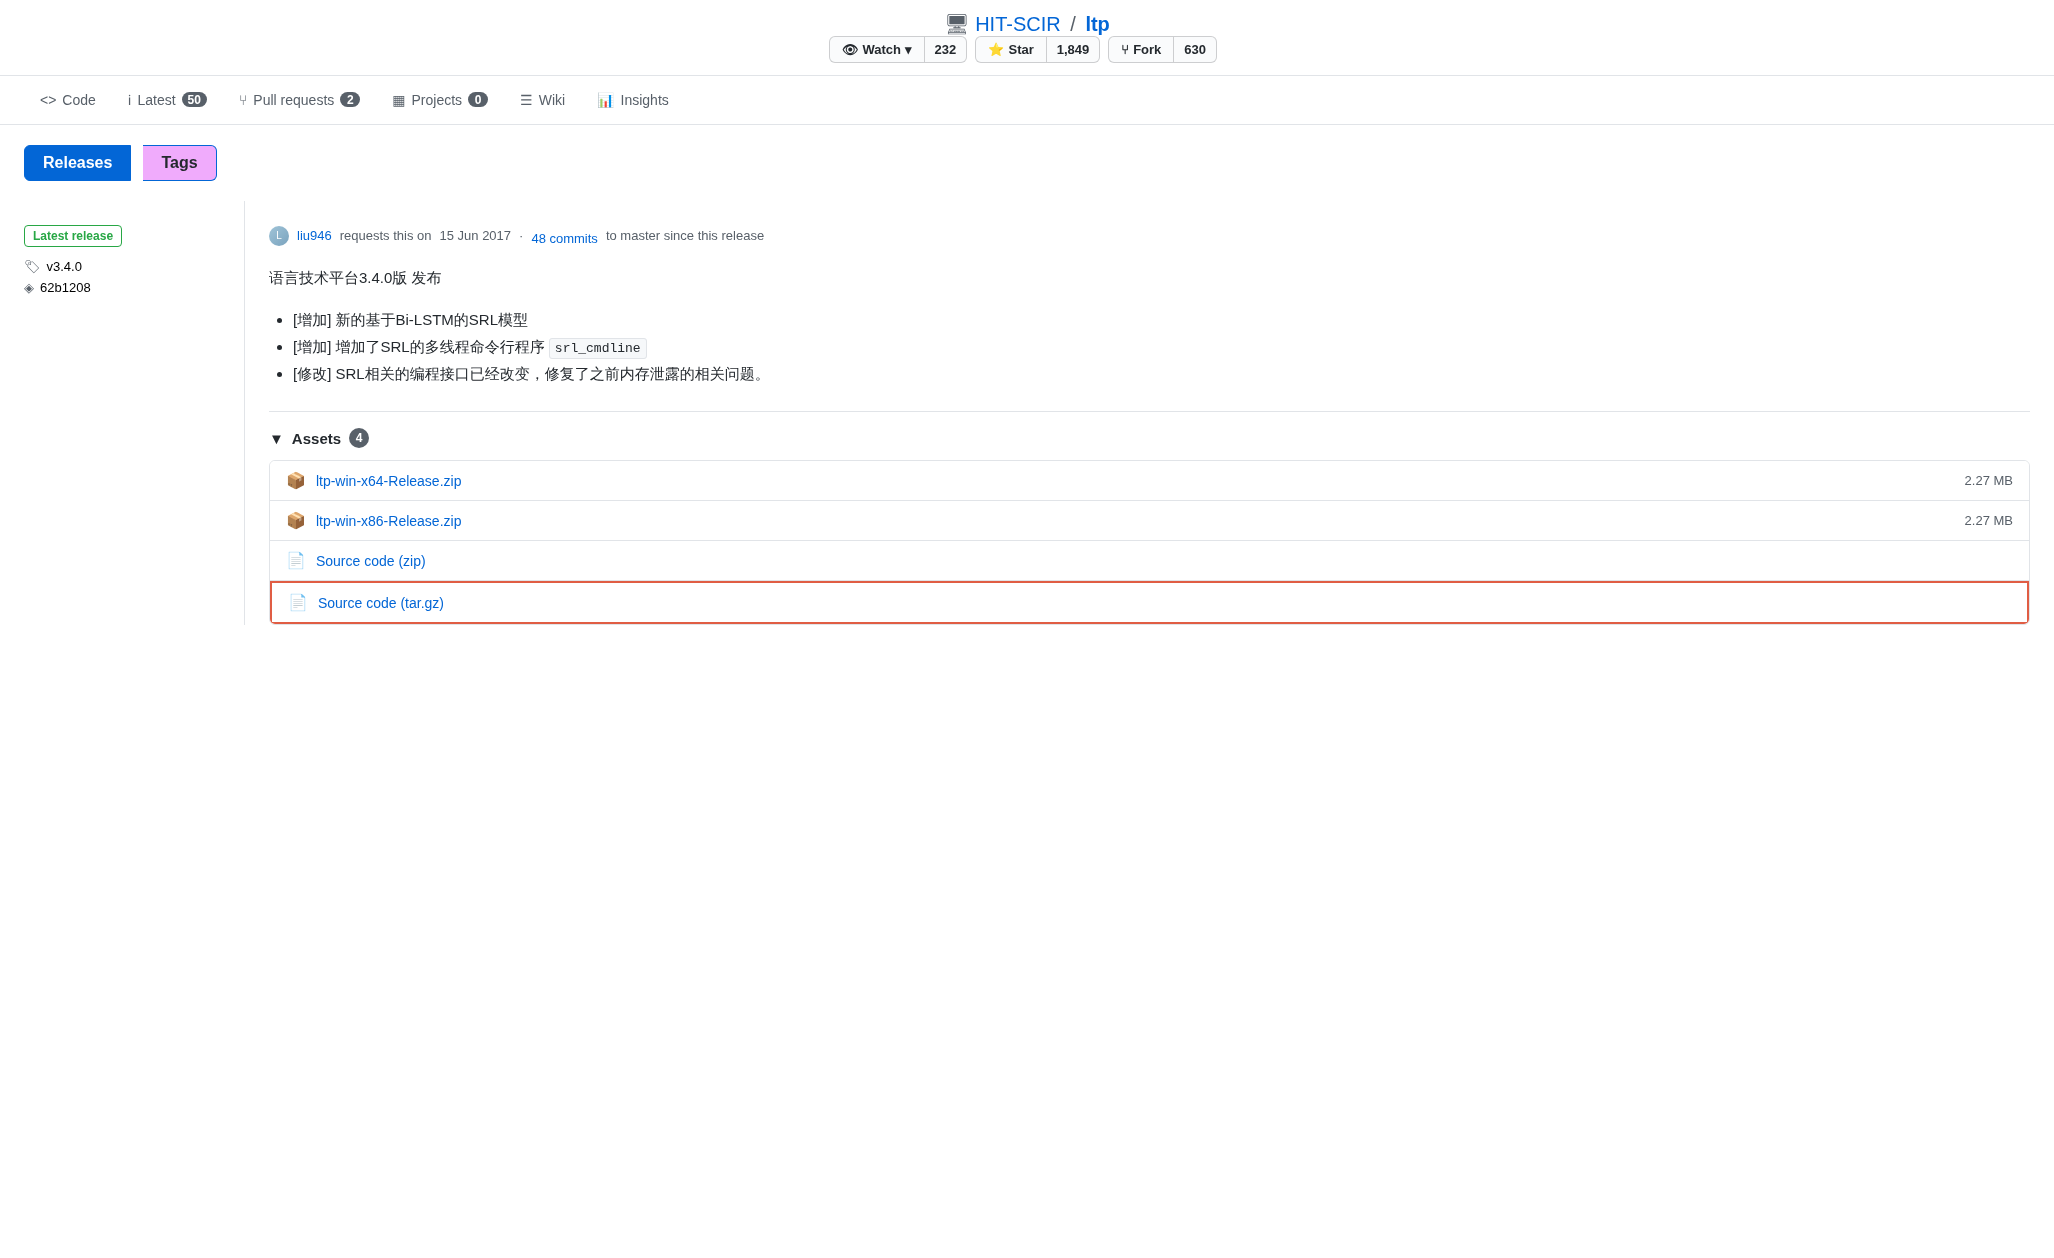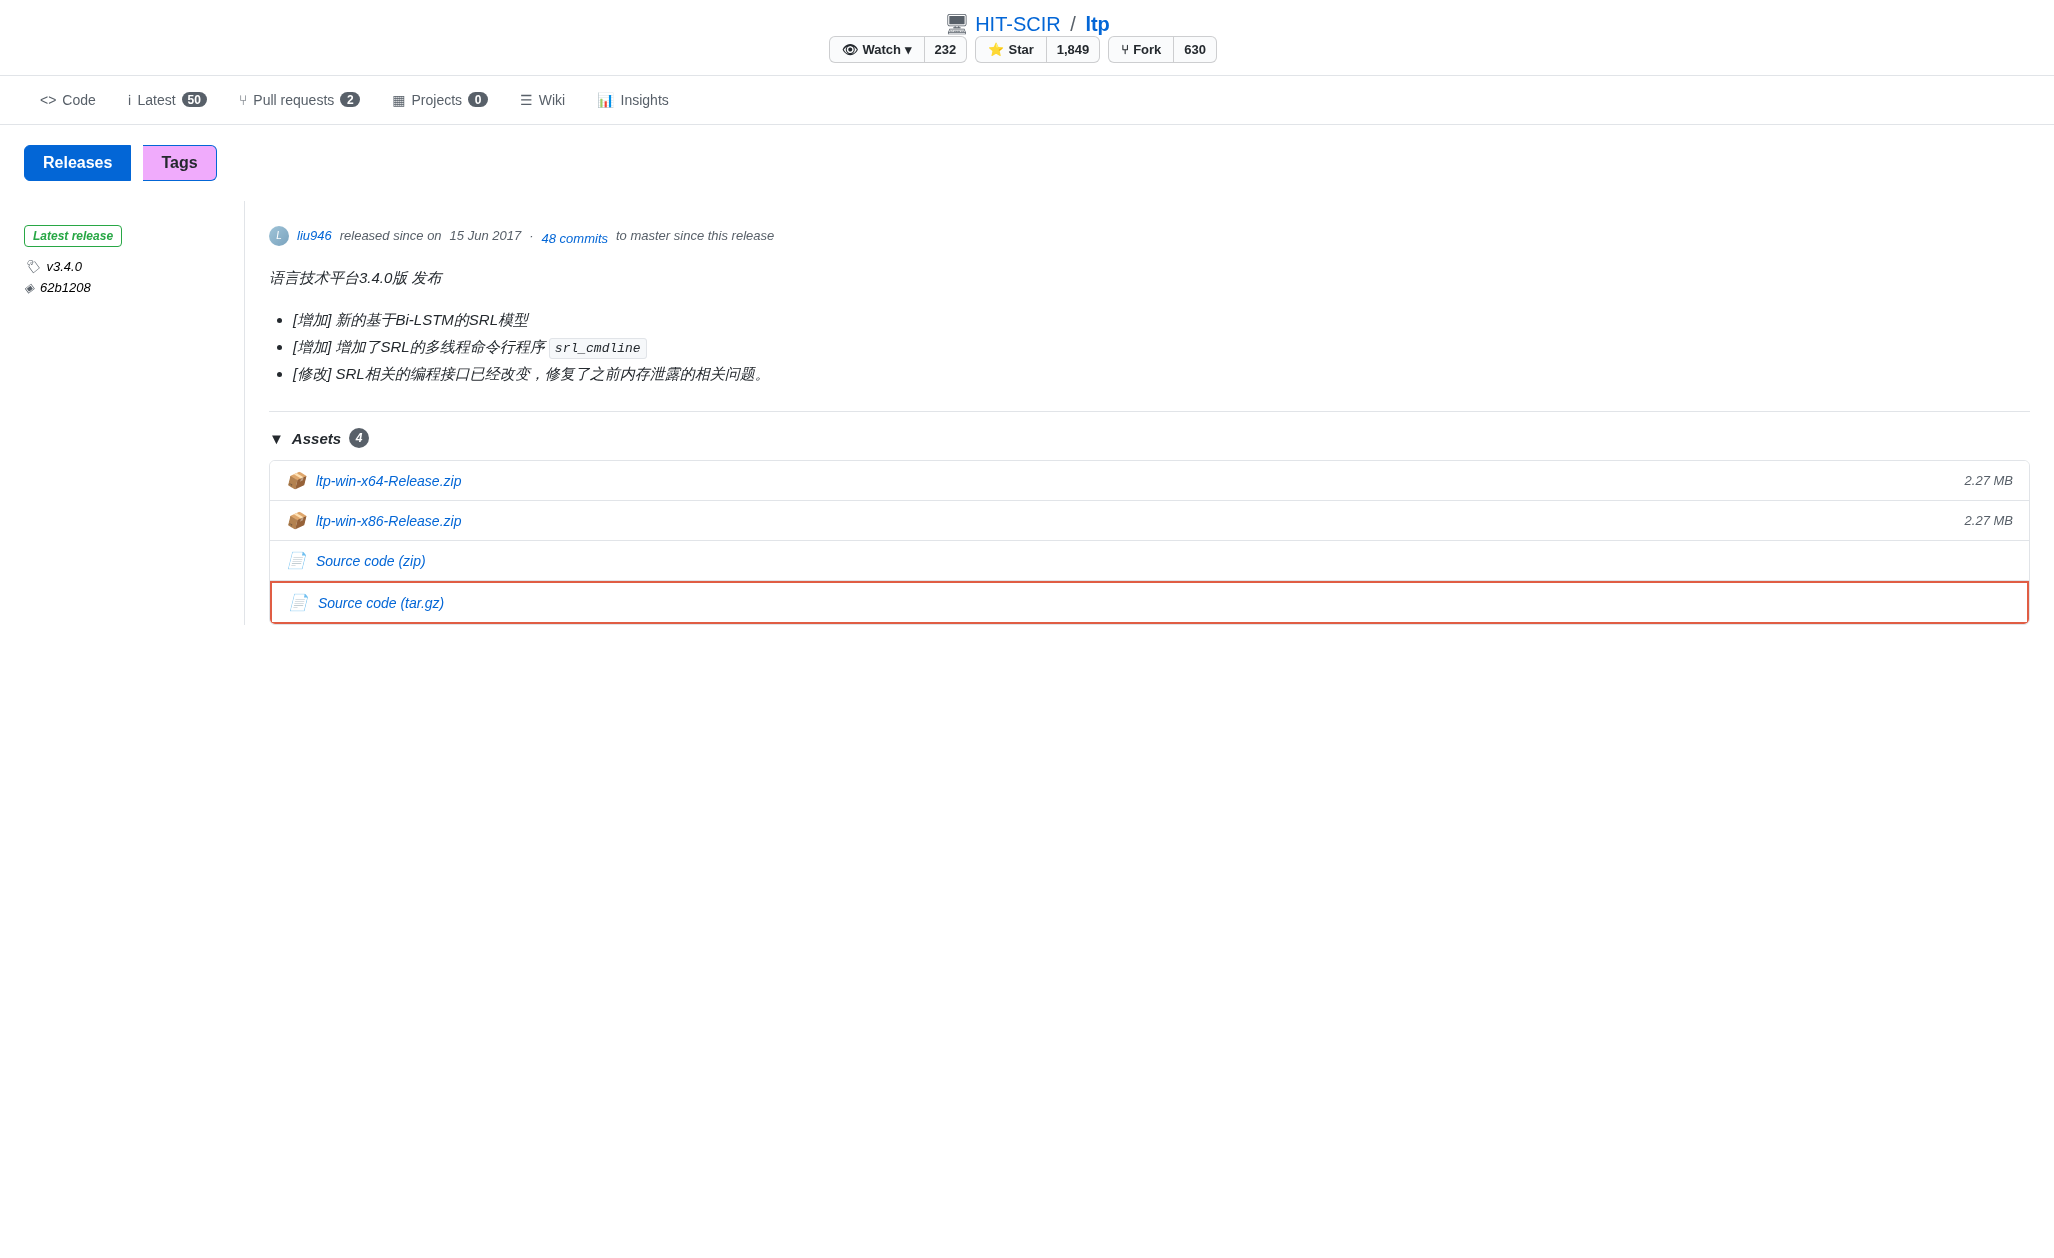--- a/index.html
+++ b/index.html
@@ -76,21 +76,20 @@
     }
     .releases-tab-btn.inactive {
       background: #f0abfc; color: #24292e; border-radius: 0 6px 6px 0;
       border-left: none;
     }
 
     
     .content {
       display: flex;
       padding: 0 24px 24px;
-      font-style: italic;
     }
 
     
     .sidebar {
       width: 220px;
       min-width: 220px;
       padding: 24px 16px 0 0;
     }
     .latest-release-badge {
       display: inline-block;
@@ -254,21 +253,21 @@
       <span>◈</span>
       <a href="#">62b1208</a>
     </div>
   </aside>
 
   <main class="release-main">
 
     <div class="release-meta">
       <div class="avatar" style="background: linear-gradient(135deg, #a0c4d8 0%, #7aa3be 100%); display:flex;align-items:center;justify-content:center;font-size:10px;color:#fff;">L</div>
       <a href="#">liu946</a>
-      <span>released since on</span>
+      <span>requests this on</span>
       <span>15 Jun 2017</span>
       <span>·</span>
       <a href="#" class="commits-link">48 commits</a>
       <span>to master since this release</span>
     </div>
 
     <p class="release-description">语言技术平台3.4.0版 发布</p>
 
     <ul class="release-list">
       <li>

